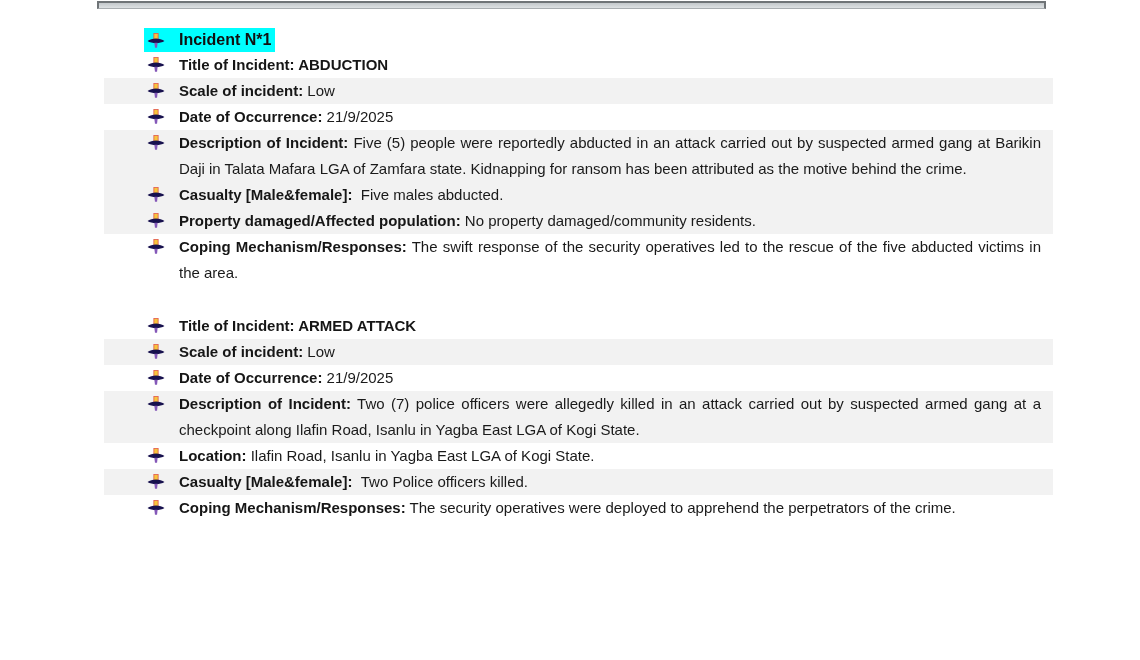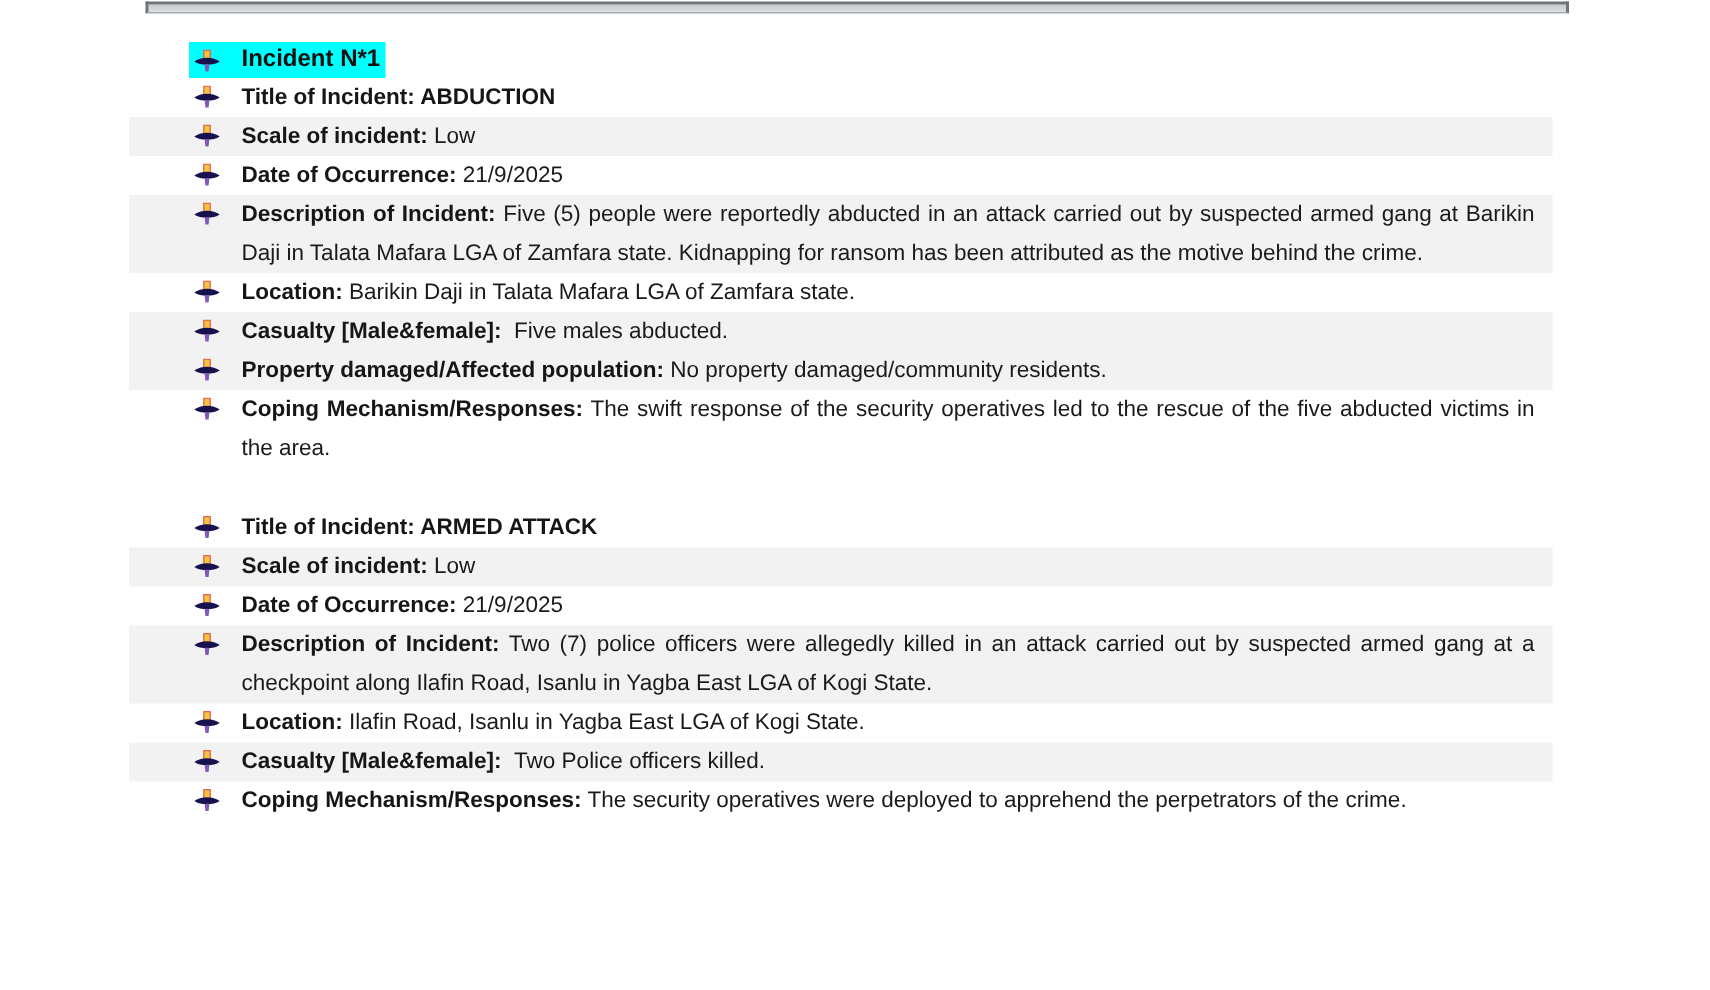--- a/index.html
+++ b/index.html
@@ -20,21 +20,21 @@
     height: 8px;
     box-sizing: border-box;
     background: linear-gradient(180deg, #c3c8cb 0%, #dde1e3 100%);
     border-top: 2px solid #6f7477;
     border-left: 2px solid #6f7477;
     border-right: 2px solid #6f7477;
     border-bottom: 1px solid #a8adb0;
   }
   .content {
     position: absolute;
-    left: 86px;
+    left: 104px;
     top: 28px;
     width: 949px;
   }
   section.incident { margin: 0; }
   section.incident + section.incident { margin-top: 27px; }
 
   .row {
     display: flex;
     align-items: flex-start;
     padding-left: 43px;
@@ -134,30 +134,20 @@
     <span class="bullet">
       <svg viewBox="0 0 20 18" xmlns="http://www.w3.org/2000/svg">
         <rect x="7.6" y="0.5" width="4.8" height="7.5" fill="#f7c53d" stroke="#e2574c" stroke-width="0.9"></rect>
         <path d="M0.5 9 C 5 5.2, 15 5.2, 19.5 9 C 15 12.2, 5 12.2, 0.5 9 Z" fill="#17114e"></path>
         <path d="M8.2 11 L11.8 11 L11.2 16.5 L8.8 16.5 Z" fill="#8458b8"></path>
       </svg>
     </span>
     <p class="text"><b class="label">Description of Incident:</b><span class="value"> Five (5) people were reportedly abducted in an attack carried out by suspected armed gang at Barikin Daji in Talata Mafara LGA of Zamfara state. Kidnapping for ransom has been attributed as the motive behind the crime.</span></p>
   </div>
 
-  <div class="row">
-    <span class="bullet">
-      <svg viewBox="0 0 20 18" xmlns="http://www.w3.org/2000/svg">
-        <rect x="7.6" y="0.5" width="4.8" height="7.5" fill="#f7c53d" stroke="#e2574c" stroke-width="0.9"></rect>
-        <path d="M0.5 9 C 5 5.2, 15 5.2, 19.5 9 C 15 12.2, 5 12.2, 0.5 9 Z" fill="#17114e"></path>
-        <path d="M8.2 11 L11.8 11 L11.2 16.5 L8.8 16.5 Z" fill="#8458b8"></path>
-      </svg>
-    </span>
-    <p class="text"><b class="label">Location:</b><span class="value"> Barikin Daji in Talata Mafara LGA of Zamfara state.</span></p>
-  </div>
 
   <div class="row shaded">
     <span class="bullet">
       <svg viewBox="0 0 20 18" xmlns="http://www.w3.org/2000/svg">
         <rect x="7.6" y="0.5" width="4.8" height="7.5" fill="#f7c53d" stroke="#e2574c" stroke-width="0.9"></rect>
         <path d="M0.5 9 C 5 5.2, 15 5.2, 19.5 9 C 15 12.2, 5 12.2, 0.5 9 Z" fill="#17114e"></path>
         <path d="M8.2 11 L11.8 11 L11.2 16.5 L8.8 16.5 Z" fill="#8458b8"></path>
       </svg>
     </span>
     <p class="text"><b class="label">Casualty [Male&amp;female]:</b><span class="value"> &nbsp;Five males abducted.</span></p>

